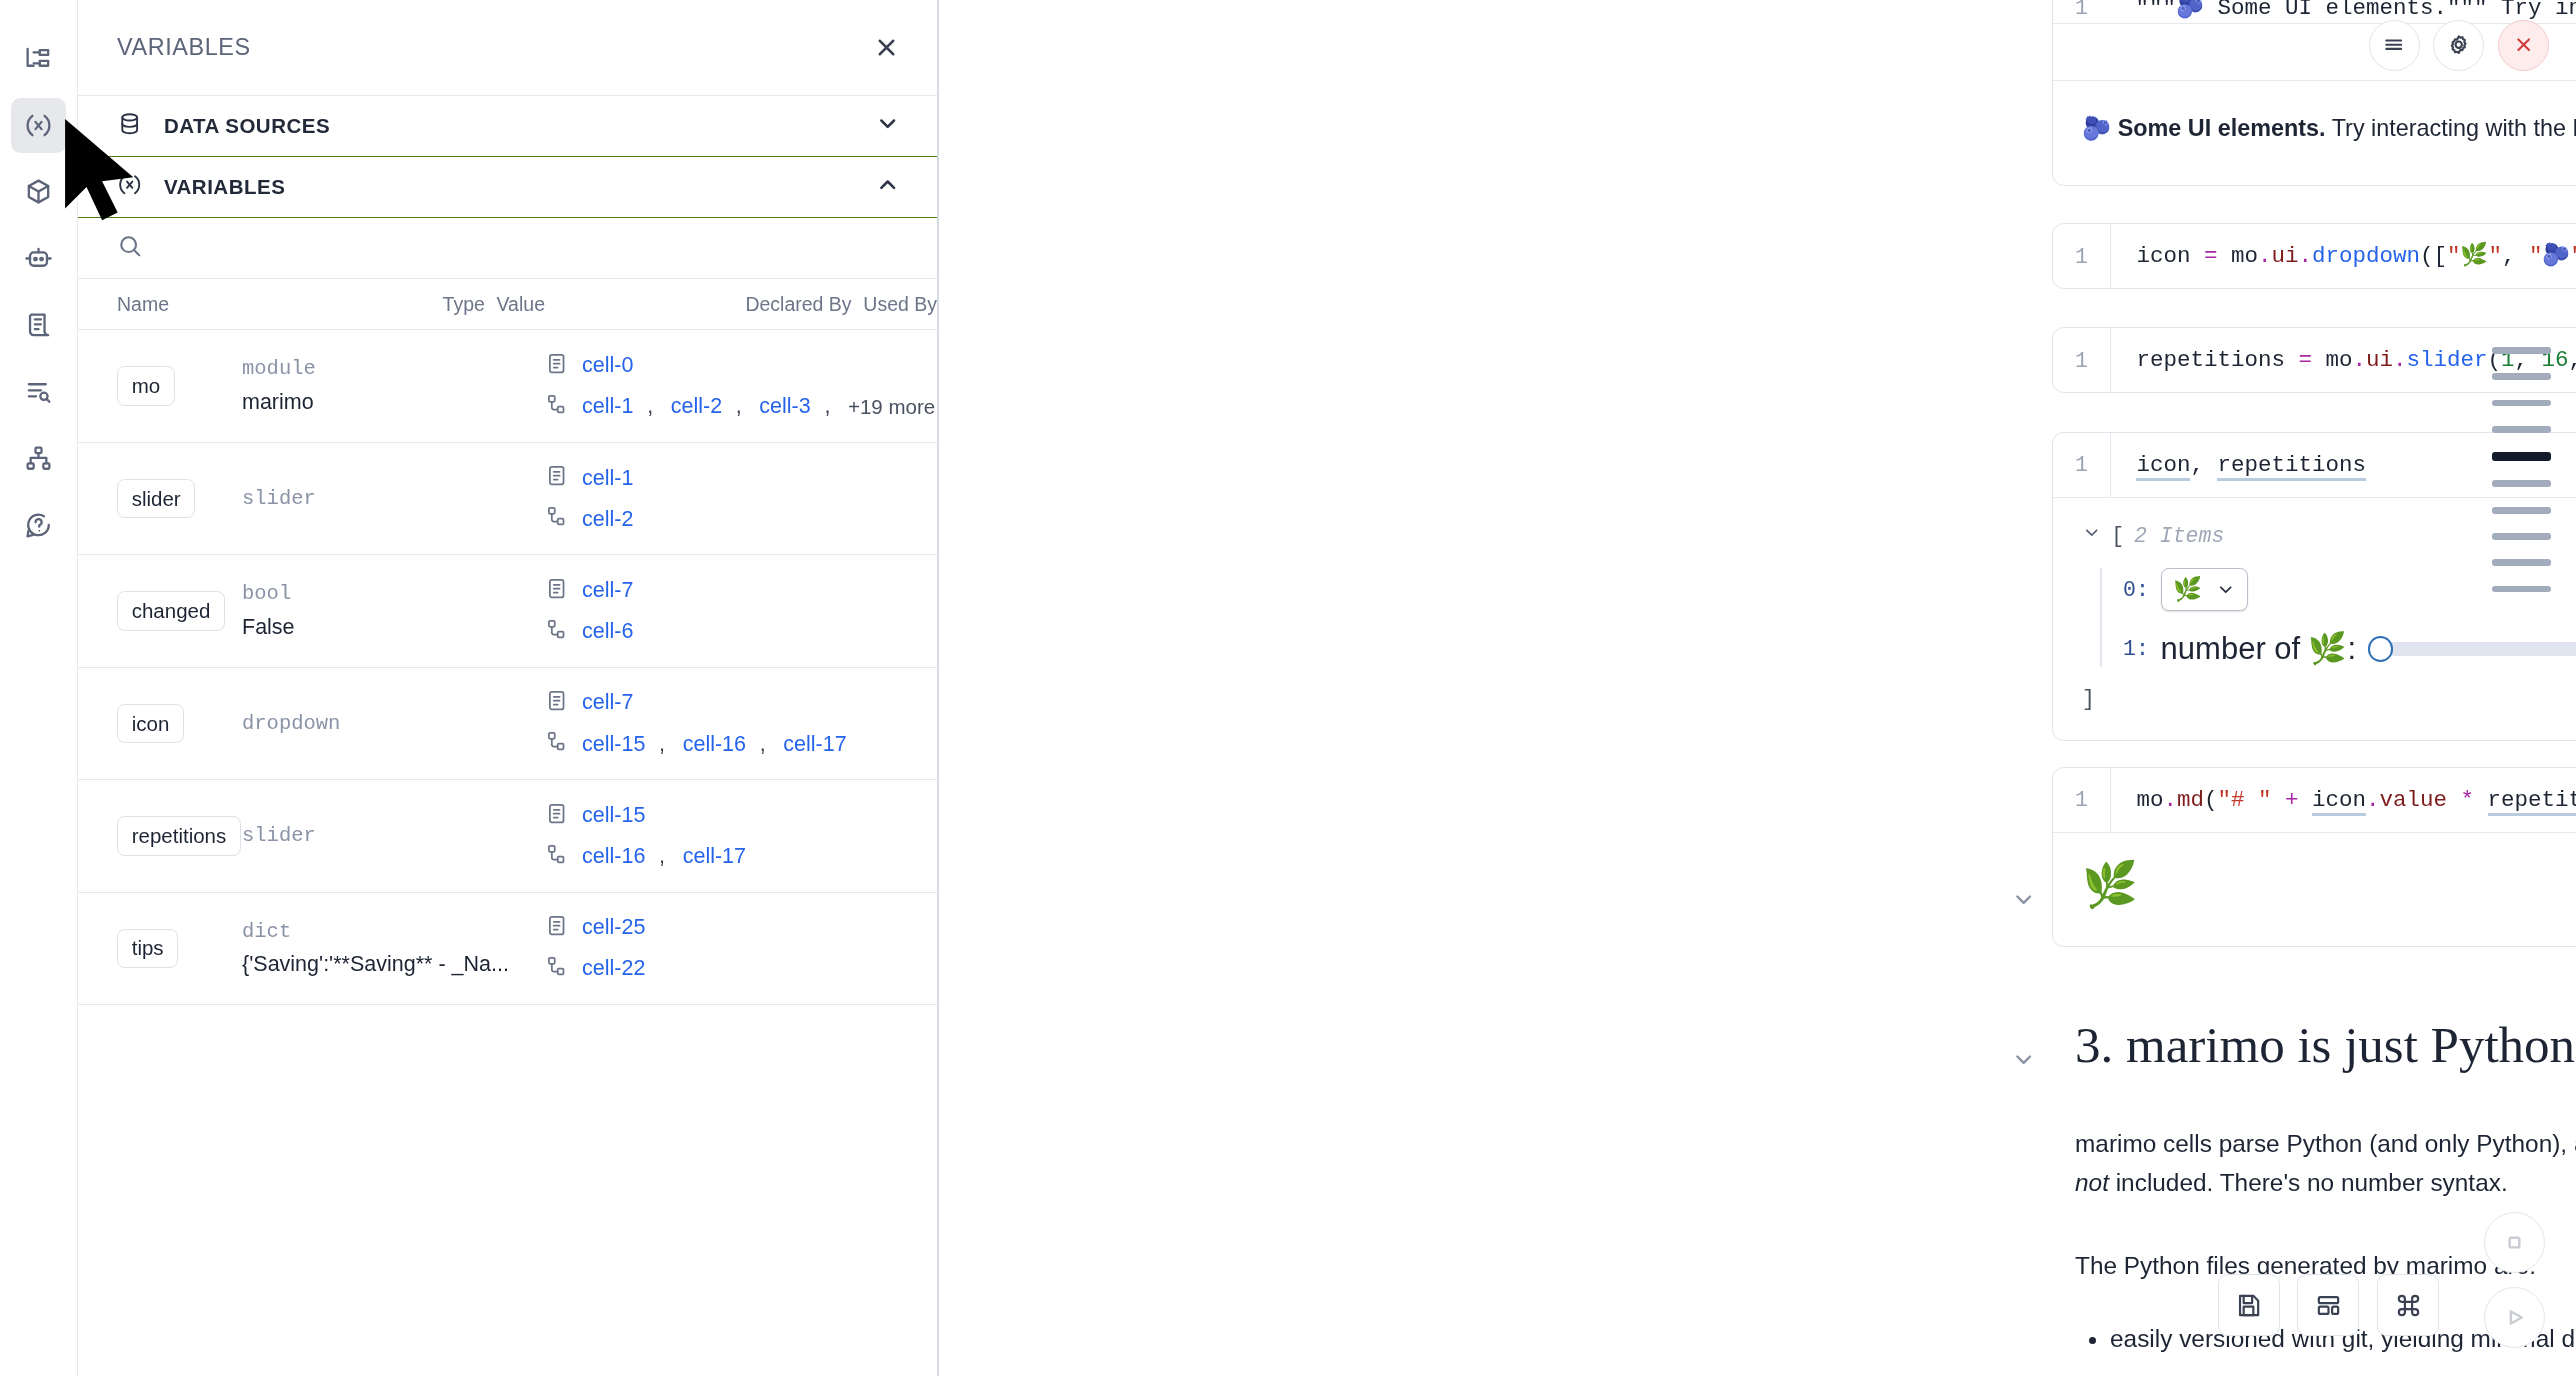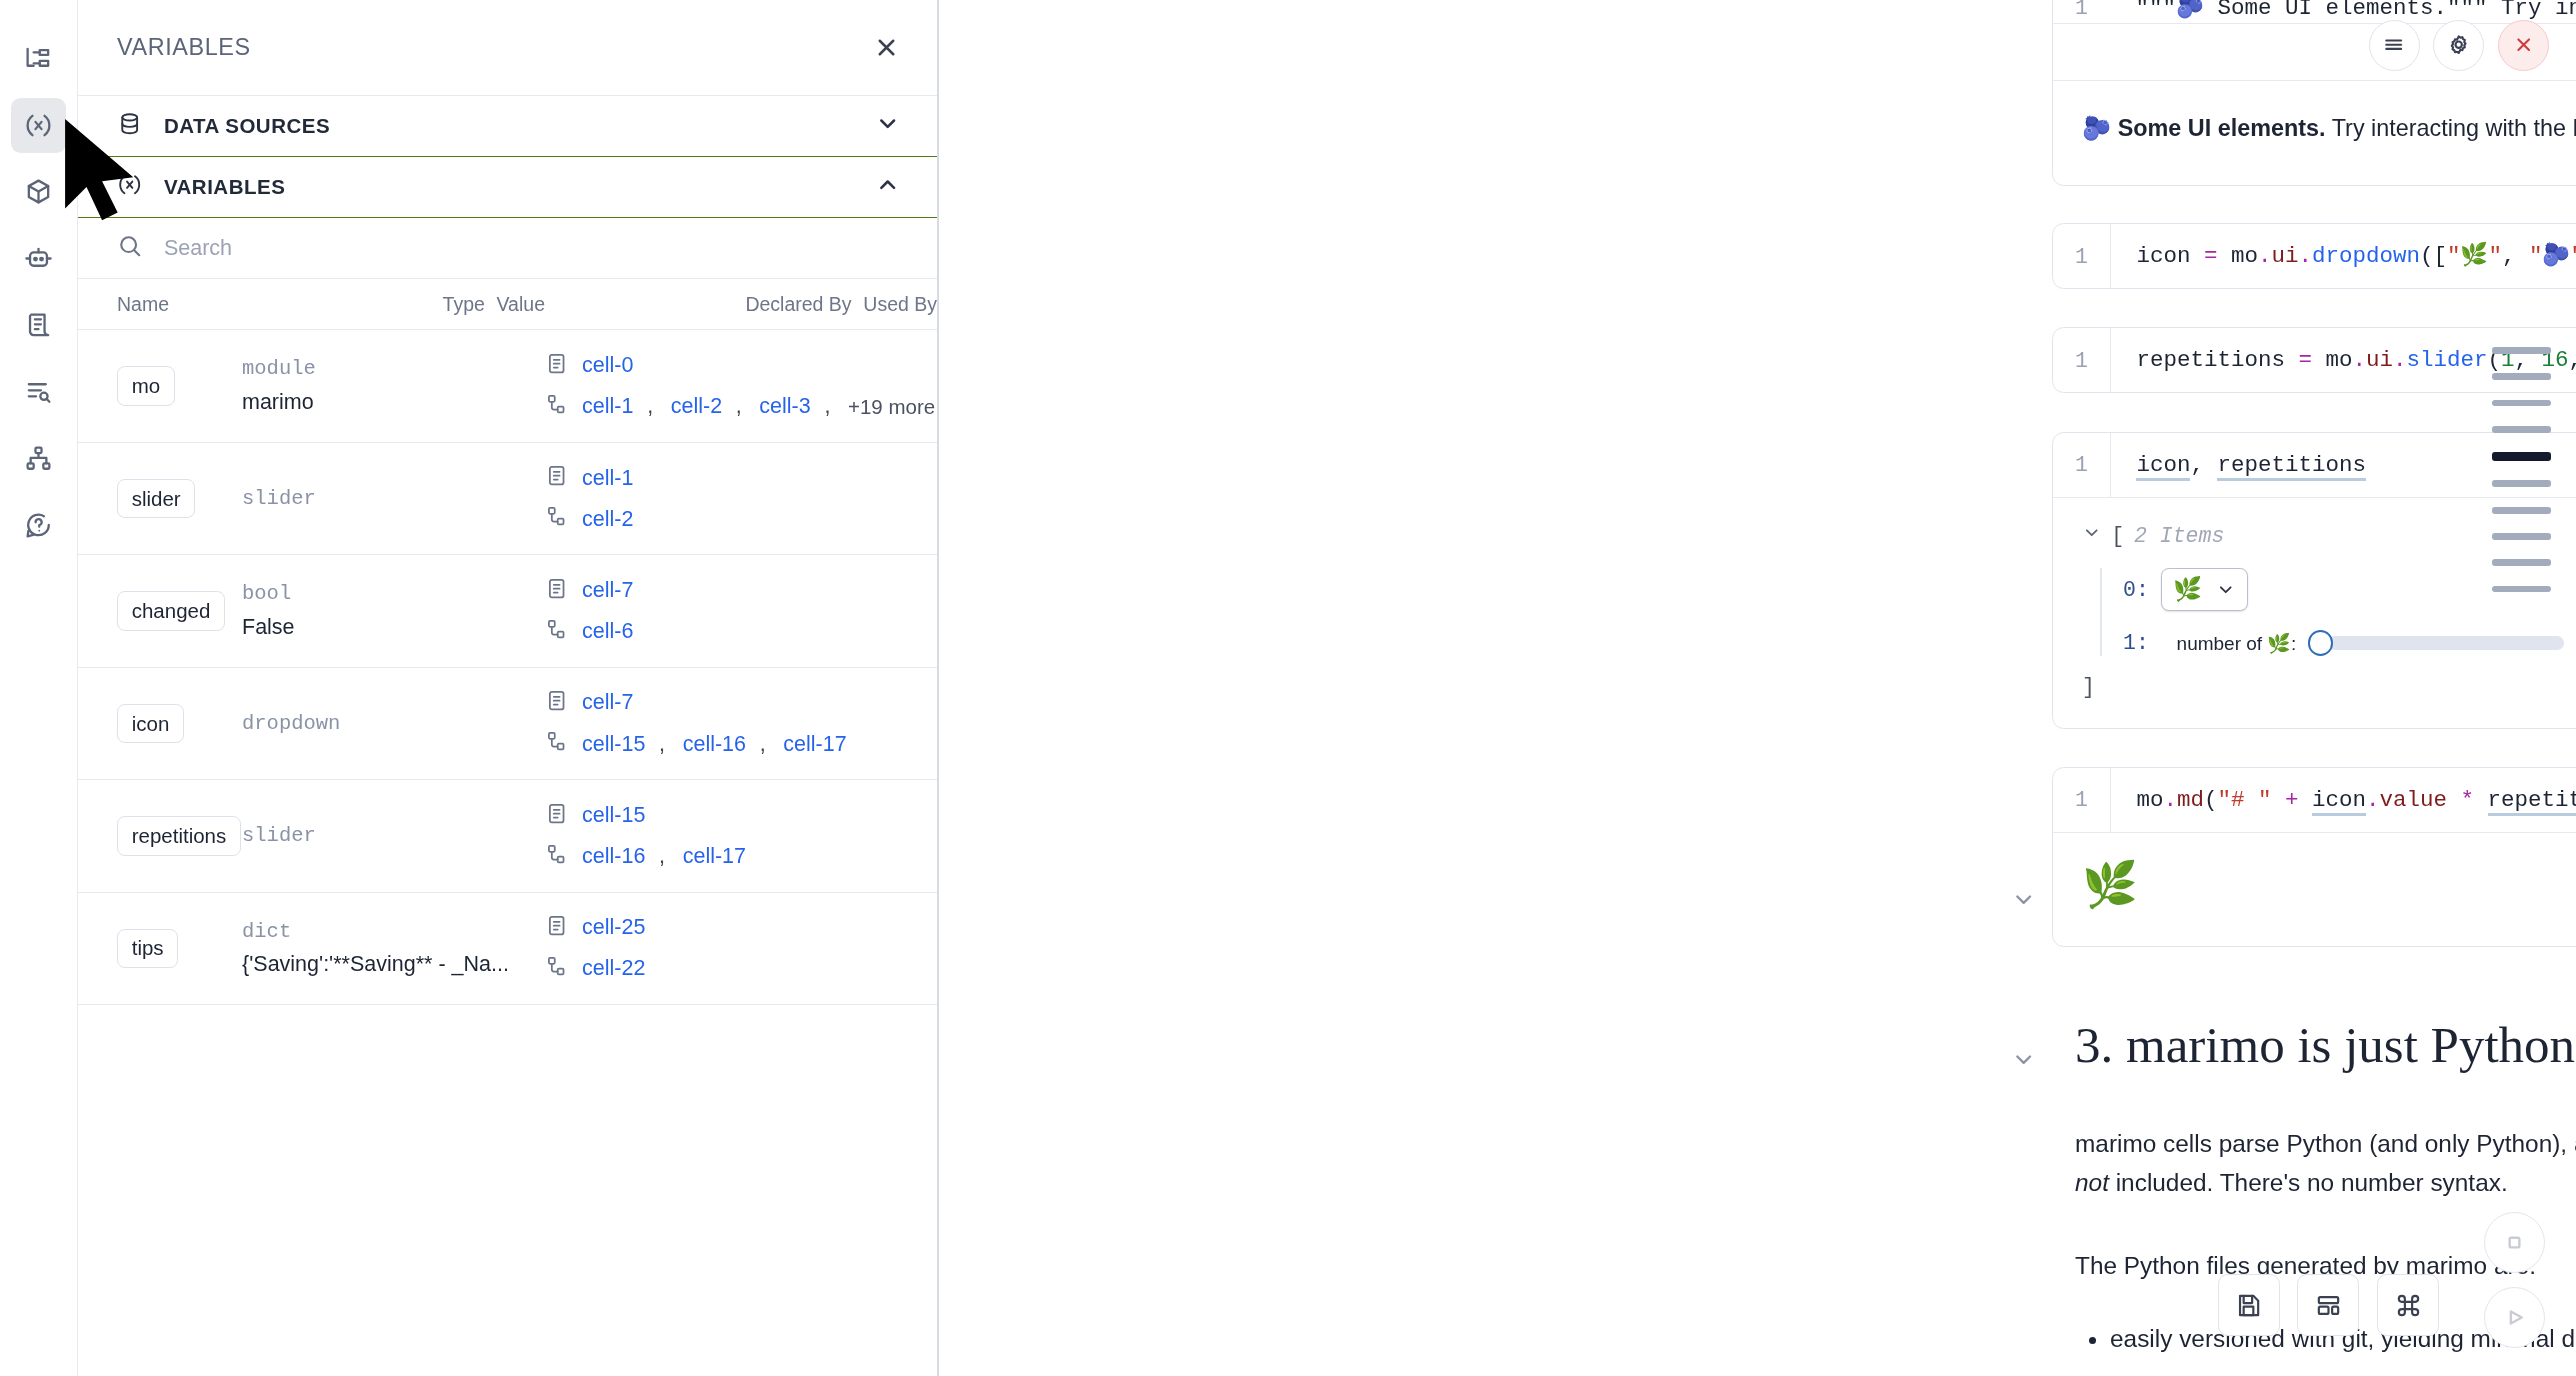--- a/index.html
+++ b/index.html
@@ -160,21 +160,21 @@
   .titem { display: flex; align-items: center; gap: 11.7px; margin: 19.5px 0; }
   .idx { color: #2f4f8f; font-family: "Liberation Mono", monospace; font-size: 21.5px; }
   .dd {
     border: 1px solid #b9bfcb; border-radius: 7.8px; background: #fff;
     padding: 5.9px 11.7px; display: flex; align-items: center; gap: 13.7px;
     box-shadow: 0 1px 2px rgba(0,0,0,.12); cursor: pointer;
   }
   .dd .emoji { font-size: 23.4px; }
   .dd svg { width: 19.5px; height: 19.5px; stroke: #2c3344; stroke-width: 2.2; fill: none;
             stroke-linecap: round; stroke-linejoin: round; }
-  .slabel { font-family: "Liberation Sans", sans-serif; font-size: 19px; color: #1d2433; margin-left: 16px; }
+  .slabel { font-family: "Liberation Sans", sans-serif; font-size: 31px; color: #1d2433; }
   .slider-wrap { display: flex; align-items: center; }
   .slider-knob { width: 25.4px; height: 25.4px; border: 2.9px solid #2f6fb8; border-radius: 50%;
                  background: #fff; margin-right: -5.9px; z-index: 2; cursor: pointer; }
   .slider-track { width: 236px; height: 13.7px; border-radius: 6.8px; background: #dfe4ee; }
 
   .chev-left { position: absolute; color: #8a93a6; }
   .chev-left svg { width: 25.4px; height: 25.4px; stroke: #8a93a6; stroke-width: 2.2; fill: none;
                    stroke-linecap: round; stroke-linejoin: round; }
 
   .h2 { font-family: "Liberation Serif", serif; font-size: 51px; color: #1d2433; font-weight: 400; }
@@ -334,21 +334,20 @@
       </span>
     </div>
 
     <div class="search-row">
       <span>
         <svg viewBox="0 0 24 24">
             <circle cx="11" cy="11" r="7"></circle>
             <path d="M16.5 16.5L21 21"></path>
           </svg>
       </span>
-      <input type="text" placeholder="Search" style="">
     </div>
 
     <table class="vtable">
       <thead>
         <tr>
           <th class="col-name">Name</th>
           <th class="col-type">
             <span class="th-stack">
               <span>Type</span>
               <span>Value</span>

